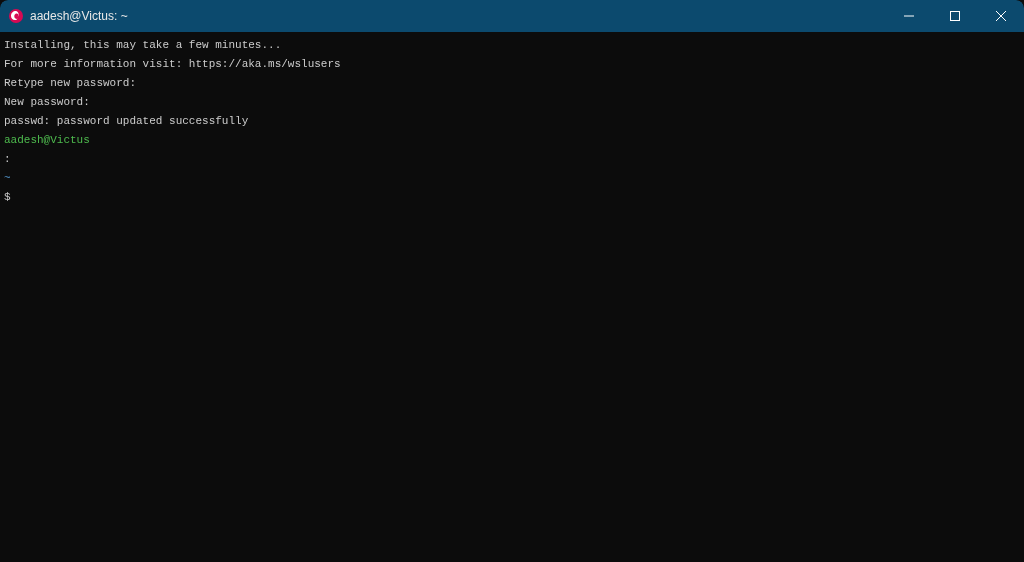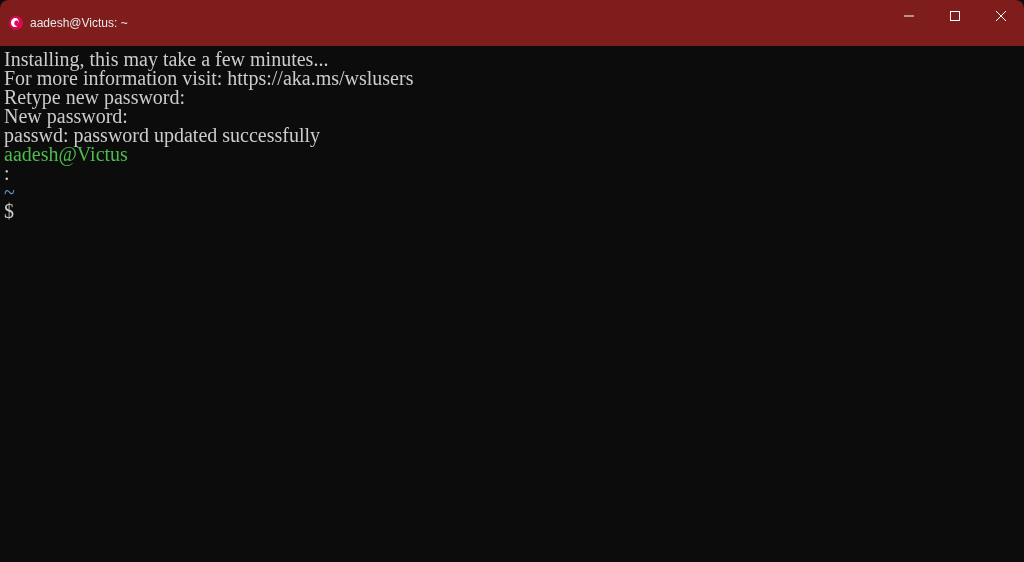--- a/index.html
+++ b/index.html
@@ -9,22 +9,22 @@
     }
     body {
       width: 1024px;
       height: 562px;
       background: #0c0c0c;
       font-family: 'Cascadia Mono', 'Consolas', monospace;
       overflow: hidden;
       border-radius: 8px;
     }
     .titlebar {
-      height: 46px;
-      background: #7f1d1d;
+      height: 32px;
+      background: #0c4a6e;
       display: flex;
       align-items: center;
       justify-content: space-between;
       padding-left: 8px;
       border-top-left-radius: 8px;
       border-top-right-radius: 8px;
     }
     .titlebar-left {
       display: flex;
       align-items: center;
@@ -51,24 +51,24 @@
       width: 46px;
       height: 32px;
       display: flex;
       align-items: center;
       justify-content: center;
       color: #ffffff;
       cursor: pointer;
     }
     .terminal {
       padding: 4px 4px;
-      font-size: 20px;
+      font-size: 11px;
       line-height: 19px;
       color: #cccccc;
-      font-family: Liberation Serif, serif;
+      font-family: Liberation Mono, monospace;
     }
     .terminal-line {
       white-space: pre;
       color: #cccccc;
     }
     .prompt-line {
       display: flex;
       flex-direction: column;
     }
     .prompt-user {

